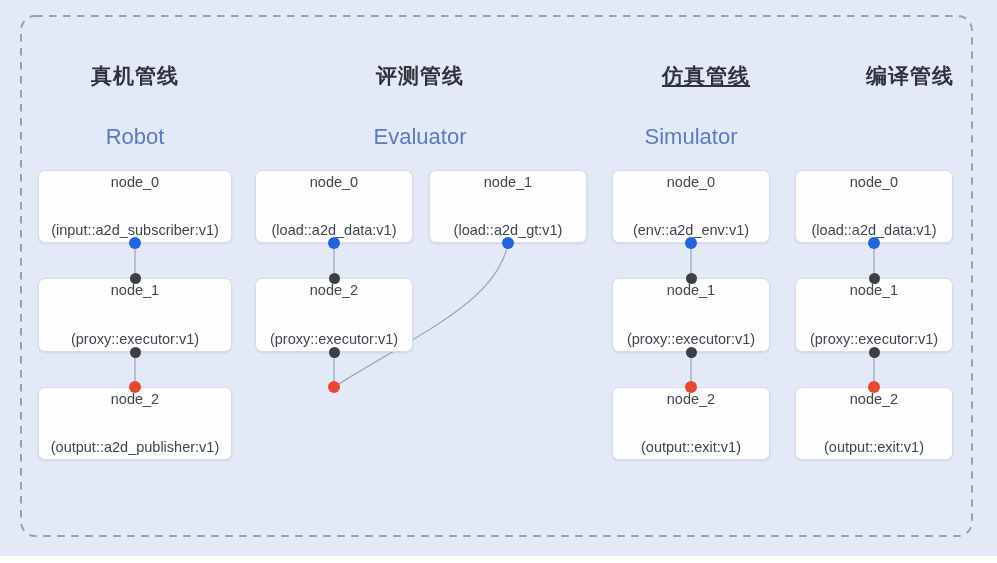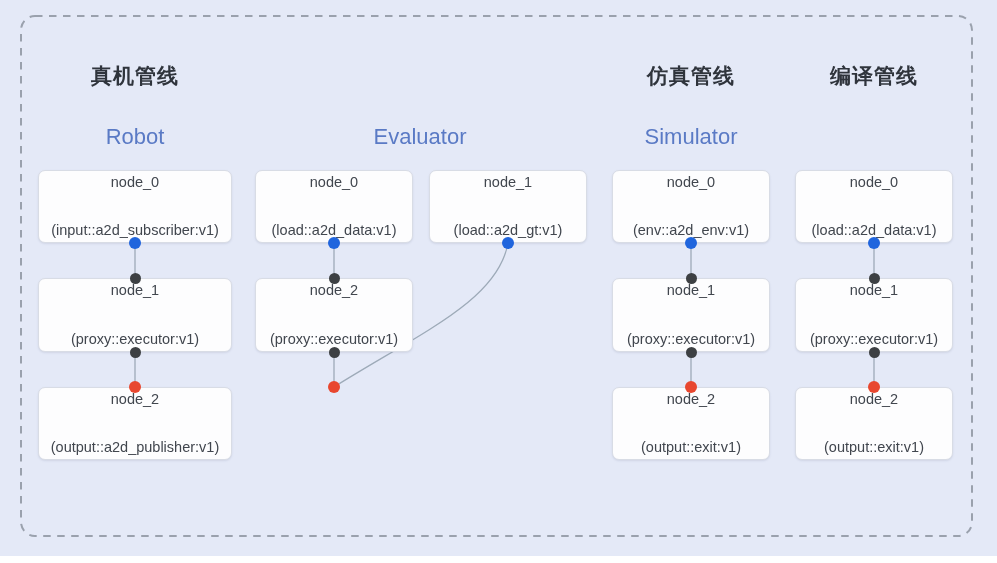--- a/index.html
+++ b/index.html
@@ -49,22 +49,23 @@
     <path d="M508 243 C498 300 422 332 334 387" stroke="#9daab8" stroke-width="1.3" fill="none"></path>
 
     <path d="M691 243 L691 278" stroke="#9daab8" stroke-width="1.3" fill="none"></path>
     <path d="M691 352 L691 387" stroke="#9daab8" stroke-width="1.3" fill="none"></path>
 
     <path d="M874 243 L874 278" stroke="#9daab8" stroke-width="1.3" fill="none"></path>
     <path d="M874 352 L874 387" stroke="#9daab8" stroke-width="1.3" fill="none"></path>
   </svg>
 
   <div class="title-zh" style="left:135px;">真机管线</div>
-  <div class="title-zh" style="left:691px;">仿真管线</div>
-  <div class="title-zh" style="left:874px;text-align:center;">编译管线</div>
+  <div class="title-zh" style="left:420px;">评测管线</div>
+  <div class="title-zh" style="left:706px;text-decoration:underline;">仿真管线</div>
+  <div class="title-zh" style="left:910px;text-align:center;">编译管线</div>
 
   <div class="title-en" style="left:135px;">Robot</div>
   <div class="title-en" style="left:420px;">Evaluator</div>
   <div class="title-en" style="left:691px;text-align:center;">Simulator</div>
 
   <div class="node-box" style="left:38px;top:170px;width:194px;height:73px;">
     <span class="node-title">node_0</span>
     <span class="node-type">(input::a2d_subscriber:v1)</span>
   </div>
   <div class="node-box" style="left:38px;top:278px;width:194px;height:74px;">

